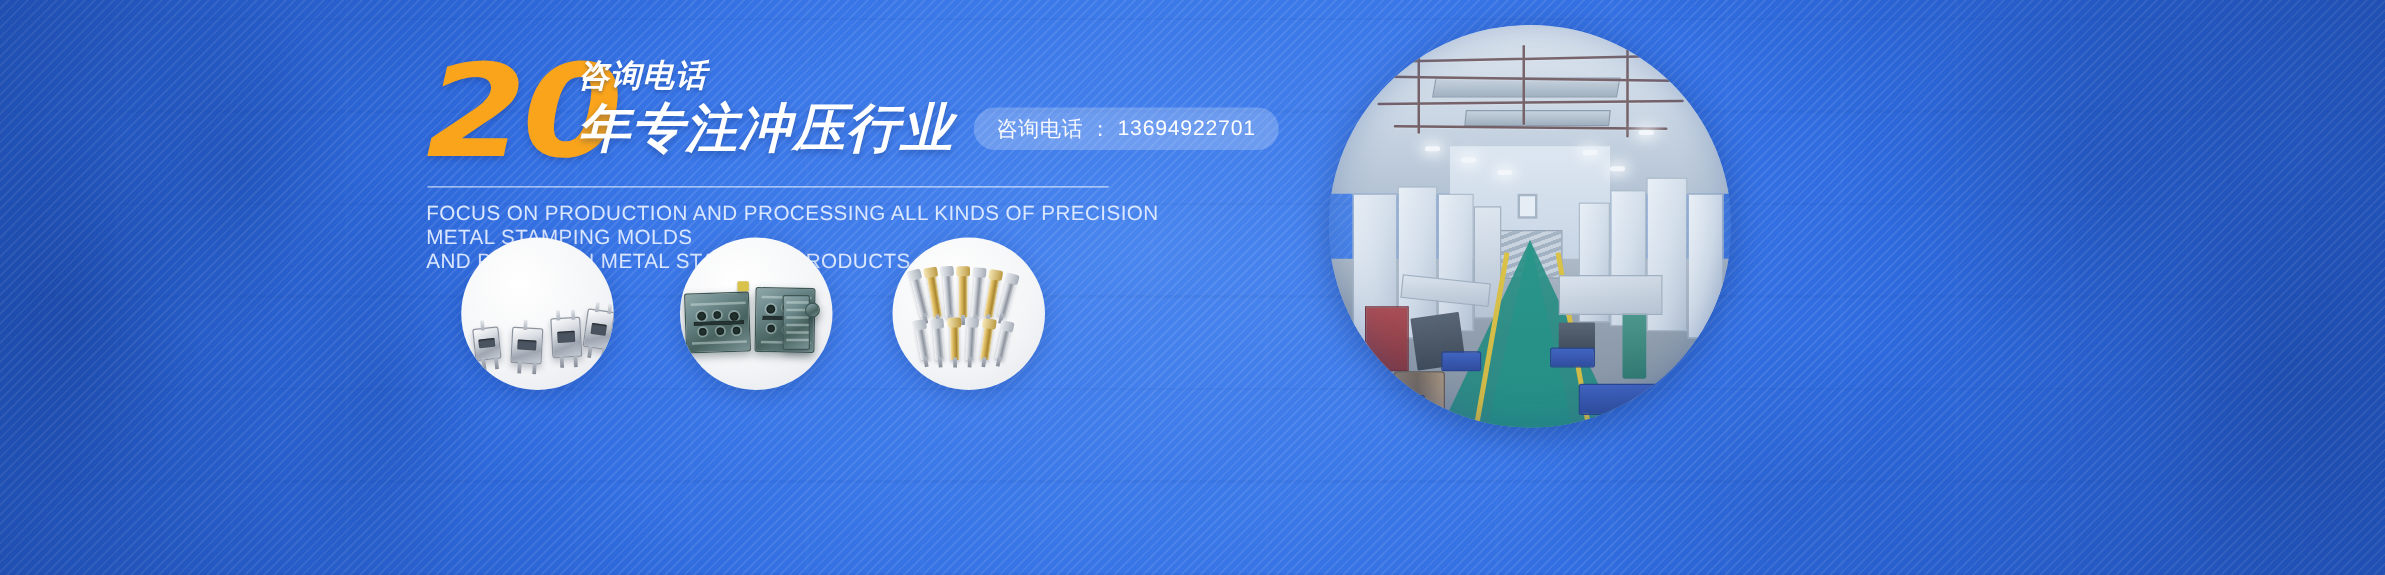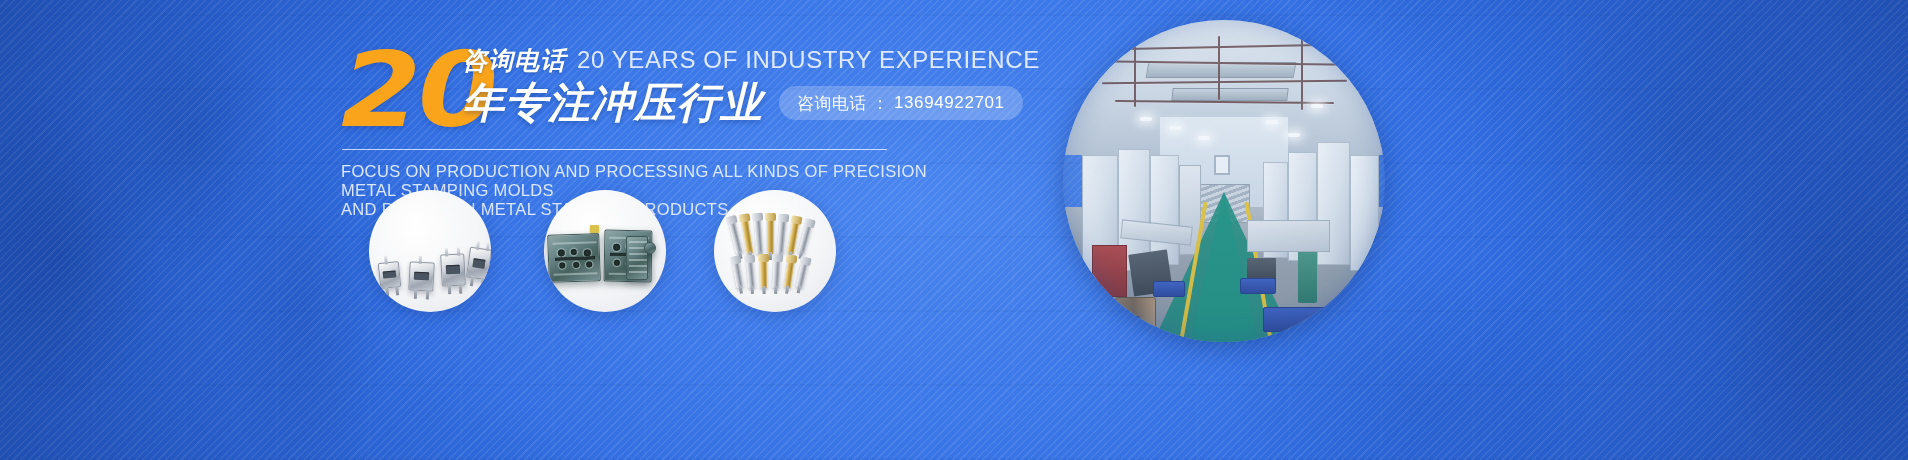--- a/index.html
+++ b/index.html
@@ -352,21 +352,20 @@
   <div class="copy">
 
     <div class="headline-row">
 
       <div class="num20">20</div>
 
       <div class="cn-block">
 
         <div class="line-a">
           <span class="cn-sub">咨询电话</span>
-          <span class="en-sub">20 YEARS OF INDUSTRY EXPERIENCE</span>
         </div>
 
         <div class="line-b">
           <span class="cn-main">年专注冲压行业</span>
 
           <span class="phone-badge">
             <span class="pb-label">咨询电话</span>
             <span class="pb-sep">：</span>
             <span class="pb-num">13694922701</span>
           </span>

